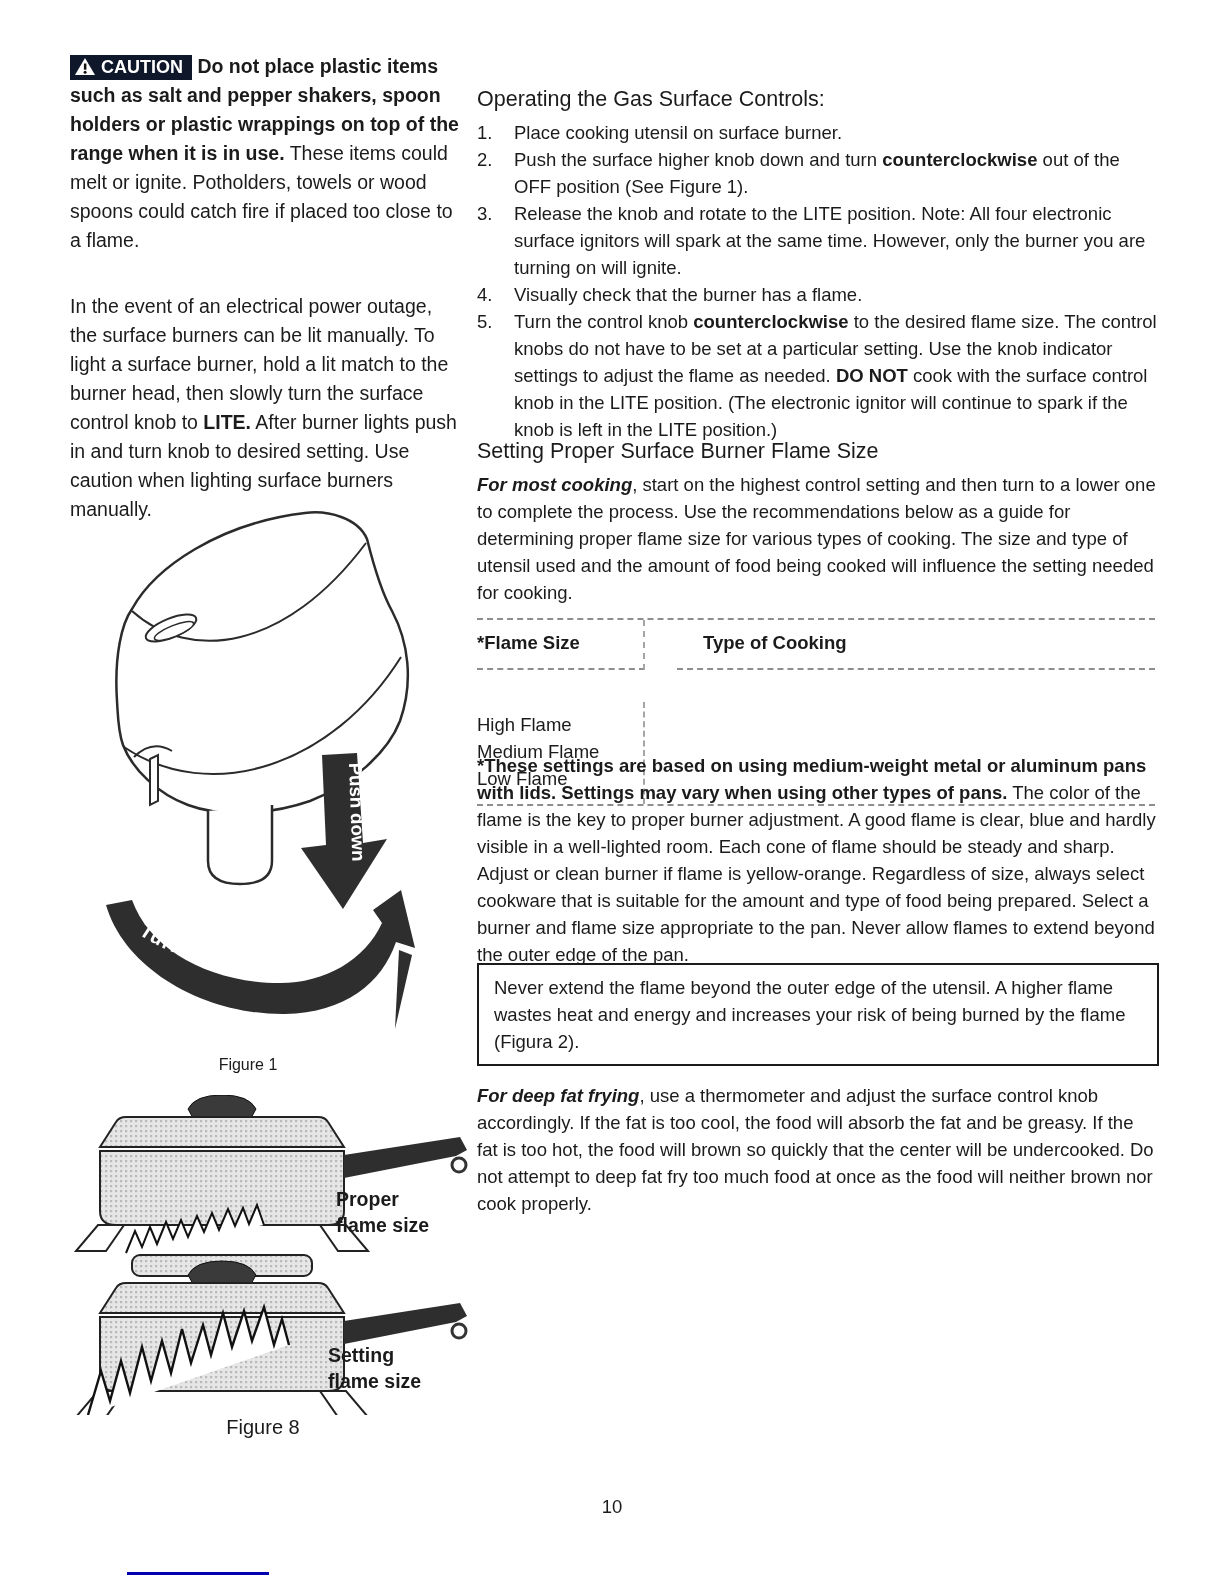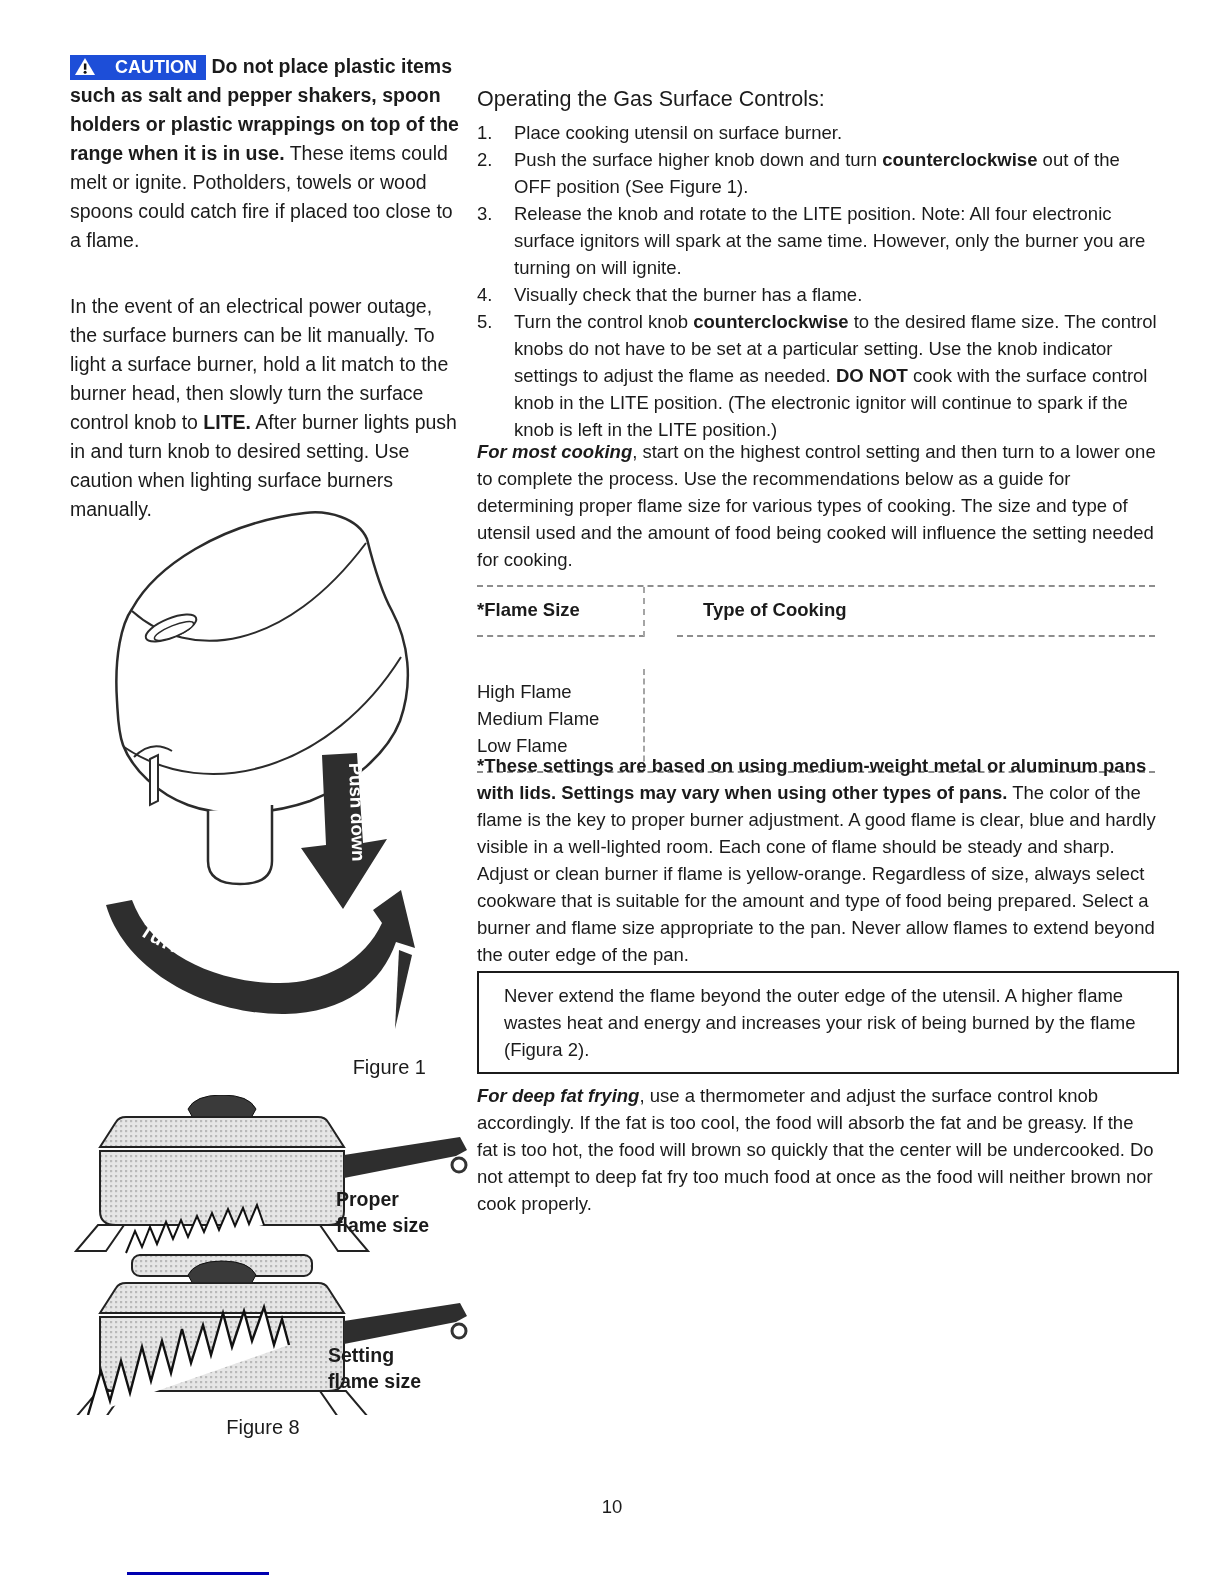--- a/index.html
+++ b/index.html
@@ -4,30 +4,30 @@
 <style>
   html,body{margin:0;padding:0;background:#fff;}
   .page{position:relative;width:1224px;height:1584px;background:#ffffff;
         color:#1b1b1b;font-family:"Liberation Sans",sans-serif;overflow:hidden;}
 
   
   .left-top{position:absolute;left:70px;top:52px;width:394px;}
   .page-title{font-size:30px;font-weight:bold;margin:0 0 14px 0;line-height:34px;}
   .body-lg{font-size:19.5px;line-height:29px;margin:0;}
   .left-para2{position:absolute;left:70px;top:292px;width:394px;}
-  .caution-badge{display:inline-flex;align-items:center;gap:19px;background:#1d4ed8;
+  .caution-badge{display:inline-flex;align-items:center;gap:5px;background:#0f172a;
         color:#fff;font-weight:bold;padding:1px 9px 2px 4px;font-size:18px;
         vertical-align:-3px;line-height:22px;}
   b{font-weight:bold;}
   .bi{font-weight:bold;font-style:italic;}
 
   
   .fig1{position:absolute;left:70px;top:505px;width:400px;height:548px;}
-  .fig1-caption{position:absolute;left:70px;top:1056px;width:356px;text-align:right;
-        font-size:20px;}
+  .fig1-caption{position:absolute;left:70px;top:1056px;width:356px;text-align:center;
+        font-size:16px;}
   .fig2{position:absolute;left:70px;top:1095px;width:400px;height:320px;}
   .fig2-caption{position:absolute;left:98px;top:1416px;width:330px;text-align:center;
         font-size:20px;}
   .fig2-label{position:absolute;font-size:19.5px;font-weight:bold;line-height:26px;}
   .lbl-proper{left:336px;top:1186px;width:100px;}
   .lbl-improper{left:328px;top:1342px;width:112px;}
 
   
   .rblock{position:absolute;left:477px;width:680px;font-size:18.5px;line-height:27px;}
   .h2{font-size:21.5px;font-weight:normal;margin:0 0 7px 0;line-height:26px;}
@@ -37,21 +37,21 @@
   .step .num{width:37px;flex:none;}
   .step .txt{flex:1;}
   .flame-block{top:438px;}
   .tbl{display:grid;grid-template-columns:168px 1fr;border-top:2px dashed #8d8d8d;
        border-bottom:2px dashed #8d8d8d;margin-top:12px;width:678px;gap:32px;}
   .tbl .cell{padding:9px 0 12px 0;}
   .tbl .c1{border-right:2px dashed #a5a5a5;}
   .tbl .c2{padding-left:26px;}
   .tbl .hdr{font-weight:bold;border-bottom:2px dashed #8d8d8d;}
   .notes-block{top:752px;}
-  .note-box{top:963px;border:2px solid #1b1b1b;padding:9px 25px;width:648px;margin-top:8px;}
+  .note-box{top:963px;border:2px solid #1b1b1b;padding:9px 15px;width:648px;}
   .deepfat-block{top:1082px;}
 
   
   .page-num{position:absolute;left:0;top:1496px;width:1224px;text-align:center;
         font-size:18.5px;}
   .footer-rule{position:absolute;left:127px;top:1572px;width:142px;height:3px;
         background:#0000b0;}
   svg{display:block;}
 </style>
 </head>
@@ -169,20 +169,21 @@
         <span class="txt">Visually check that the burner has a flame.</span>
       </div>
       <div class="step">
         <span class="num">5.</span>
         <span class="txt"><span>Turn the control knob </span><b>counterclockwise</b><span> to the desired flame size. The control knobs do not have to be set at a particular setting. Use the knob indicator settings to adjust the flame as needed. </span><b>DO NOT</b><span> cook with the surface control knob in the LITE position. (The electronic ignitor will continue to spark if the knob is left in the LITE position.)</span></span>
       </div>
     </div>
   </div>
 
   <div class="rblock flame-block">
+    <div class="h2">Setting Proper Surface Burner Flame Size</div>
     <div><span class="bi">For most cooking</span><span>, start on the highest control setting and then turn to a lower one to complete the process. Use the recommendations below as a guide for determining proper flame size for various types of cooking. The size and type of utensil used and the amount of food being cooked will influence the setting needed for cooking.</span></div>
 
     <div class="tbl">
       <div class="cell c1 hdr">*Flame Size</div>
       <div class="cell c2 hdr">Type of Cooking</div>
       <div class="cell c1">
         <div>High Flame</div>
         <div>Medium Flame</div>
         <div>Low Flame</div>
       </div>

